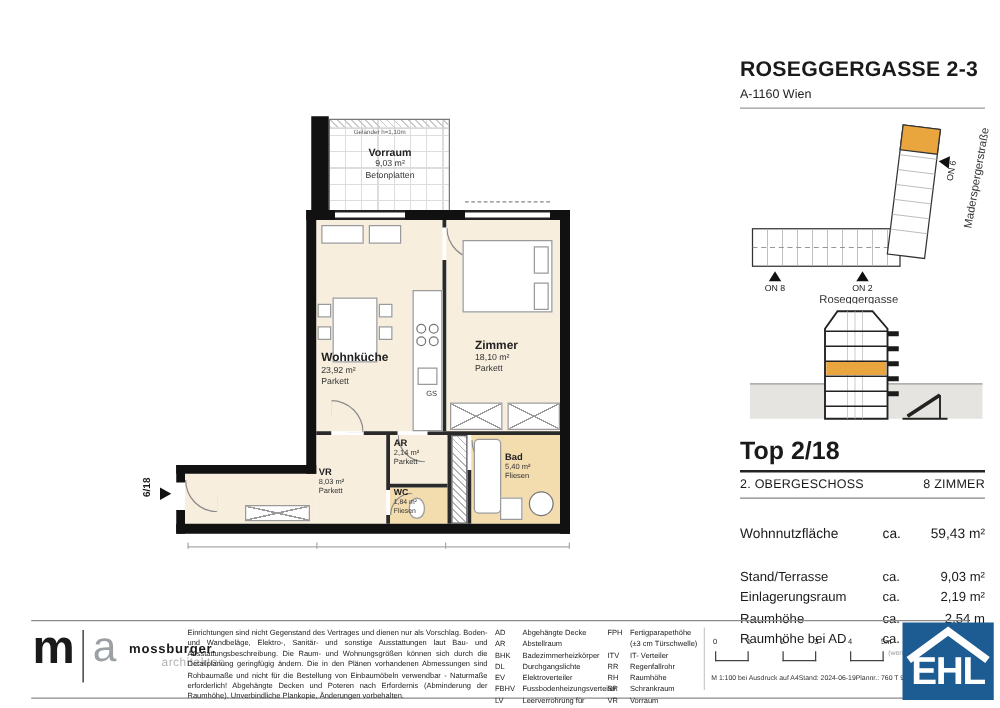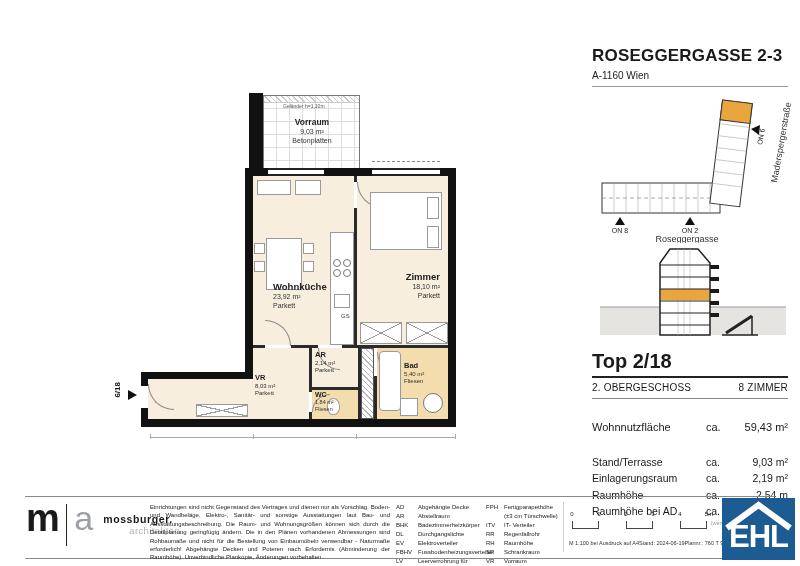--- a/index.html
+++ b/index.html
@@ -146,26 +146,26 @@
   <div class="xbox" style="left:360px;top:322px;width:42px;height:22px;"></div>
   <div class="xbox" style="left:406px;top:322px;width:42px;height:22px;"></div>
 
   <div class="xbox" style="left:196px;top:404px;width:52px;height:13px;"></div>
 
   <div class="furn" style="left:379px;top:351px;width:22px;height:60px;border-radius:4px;"></div>
   <div class="furn" style="left:400px;top:398px;width:18px;height:18px;"></div>
   <div class="circ" style="left:423px;top:393px;width:20px;height:20px;"></div>
   <div class="furn" style="left:327px;top:398px;width:13px;height:17px;border-radius:50% 50% 45% 45%;"></div>
 
-  <div class="rlabel" style="left:273px;top:282px;width:90px;text-align:left;">
+  <div class="rlabel" style="left:257px;top:282px;width:90px;text-align:left;">
     <span class="rn" style="font-size:9.5px;">Wohnküche</span>
     <span class="ra">23,92 m²</span>
     <span class="rf">Parkett</span>
   </div>
-  <div class="rlabel" style="left:380px;top:272px;width:60px;text-align:right;">
+  <div class="rlabel" style="left:380px;top:272px;width:60px;text-align:left;">
     <span class="rn" style="font-size:9.5px;">Zimmer</span>
     <span class="ra">18,10 m²</span>
     <span class="rf">Parkett</span>
   </div>
   <div class="rlabel sm" style="left:255px;top:374px;width:42px;text-align:left;">
     <span class="rn">VR</span>
     <span class="ra">8,03 m²</span>
     <span class="rf">Parkett</span>
   </div>
   <div class="rlabel sm" style="left:315px;top:351px;width:40px;text-align:left;">

